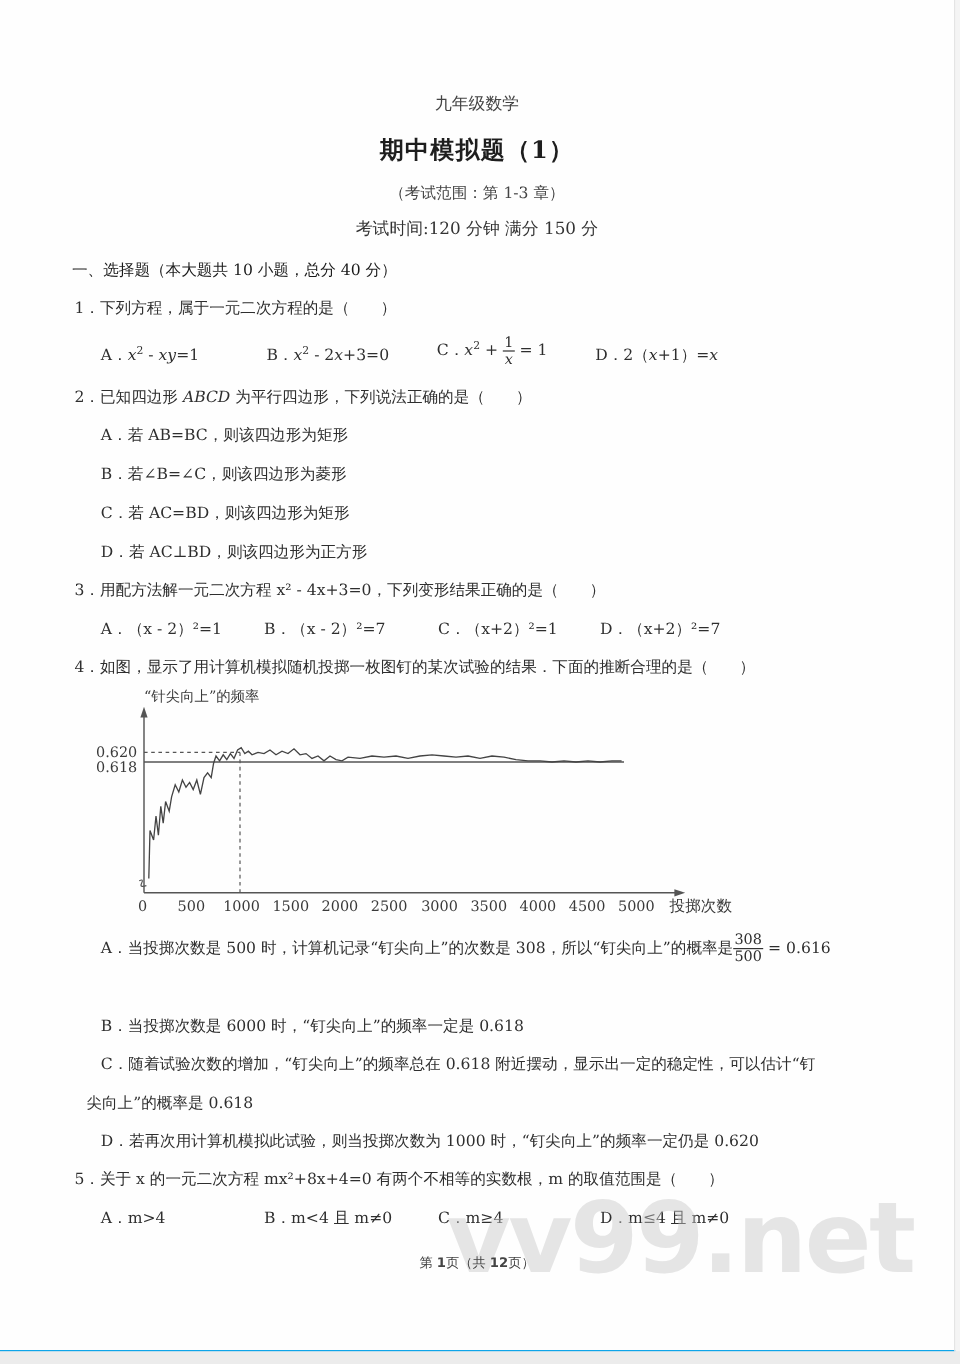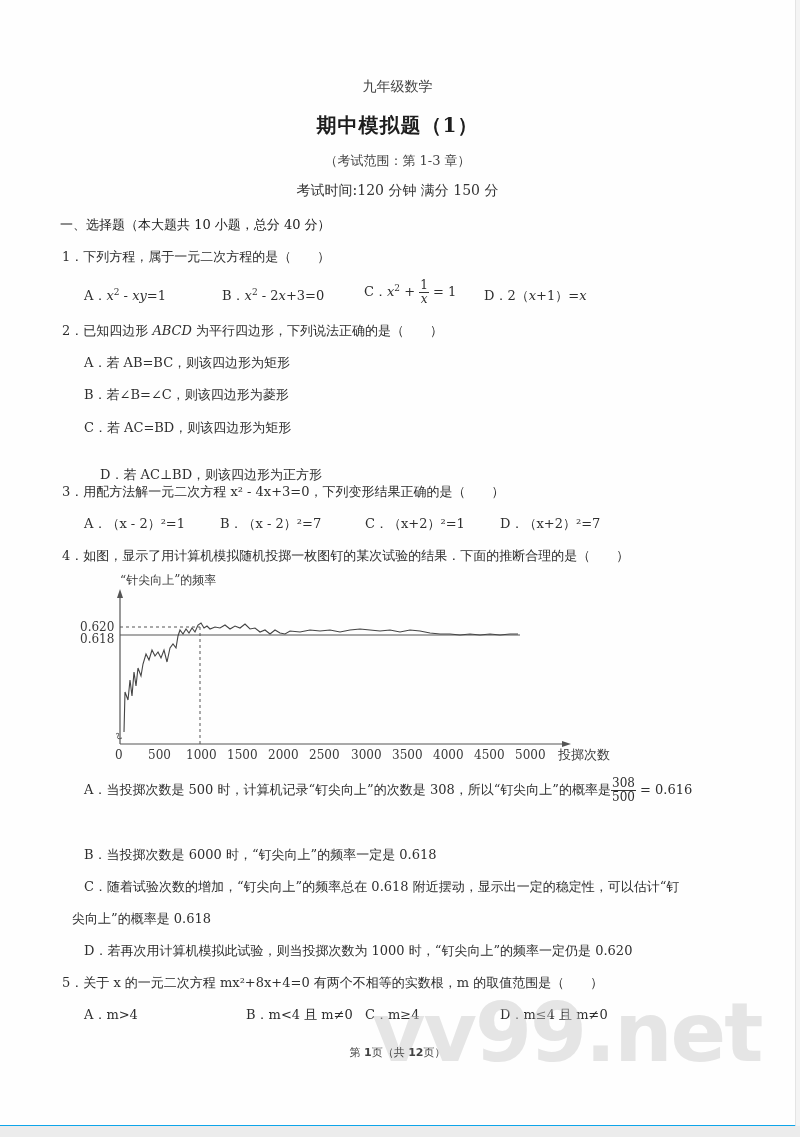--- a/index.html
+++ b/index.html
@@ -57,31 +57,31 @@
   <div class="t" style="left:62px; top:248px;">1．下列方程，属于一元二次方程的是（　　）</div>
   <div class="t" style="left:84px; top:287px;">
     <span>A．</span><span class="i">x</span><sup>2</sup> - <span class="i">xy</span>=1
   </div>
   <div class="t" style="left:222px; top:287px;">
     <span>B．</span><span class="i">x</span><sup>2</sup> - 2<span class="i">x</span>+3=0
   </div>
   <div class="t" style="left:364px; top:279px;">
     <span>C．</span><span class="i">x</span><sup>2</sup> + <span class="frac"><span class="num">1</span><span class="den i">x</span></span> = 1
   </div>
-  <div class="t" style="left:484px; top:287px;">
+  <div class="t" style="left:496px; top:287px;">
     <span>D．</span>2（<span class="i">x</span>+1）=<span class="i">x</span>
   </div>
 
   <div class="t" style="left:62px; top:322px;">
     <span>2．已知四边形 </span><span class="i">ABCD</span><span> 为平行四边形，下列说法正确的是（　　）</span>
   </div>
   <div class="t" style="left:84px; top:354px;">A．若 AB=BC，则该四边形为矩形</div>
   <div class="t" style="left:84px; top:386px;">B．若∠B=∠C，则该四边形为菱形</div>
   <div class="t" style="left:84px; top:419px;">C．若 AC=BD，则该四边形为矩形</div>
-  <div class="t" style="left:100px; top:451px;margin-top:15px;">D．若 AC⊥BD，则该四边形为正方形</div>
+  <div class="t" style="left:84px; top:451px;">D．若 AC⊥BD，则该四边形为正方形</div>
 
   <div class="t" style="left:62px; top:483px;">3．用配方法解一元二次方程 x² - 4x+3=0，下列变形结果正确的是（　　）</div>
   <div class="t" style="left:84px; top:515px;text-align:center;">A．（x - 2）²=1</div>
   <div class="t" style="left:220px; top:515px;">B．（x - 2）²=7</div>
   <div class="t" style="left:365px; top:515px;">C．（x+2）²=1</div>
   <div class="t" style="left:500px; top:515px;">D．（x+2）²=7</div>
 
   <div class="t" style="left:62px; top:547px;">4．如图，显示了用计算机模拟随机投掷一枚图钉的某次试验的结果．下面的推断合理的是（　　）</div>
 
   <svg class="chart" width="540" height="190" viewBox="0 0 540 190">
@@ -123,21 +123,21 @@
   <div class="t" style="left:84px; top:777px;">
     <span>A．当投掷次数是 500 时，计算机记录“钉尖向上”的次数是 308，所以“钉尖向上”的概率是</span><span class="frac" style="font-size:12px;"><span class="num">308</span><span class="den">500</span></span> <span>= 0.616</span>
   </div>
   <div class="t" style="left:84px; top:846px;">B．当投掷次数是 6000 时，“钉尖向上”的频率一定是 0.618</div>
   <div class="t" style="left:84px; top:878px;">C．随着试验次数的增加，“钉尖向上”的频率总在 0.618 附近摆动，显示出一定的稳定性，可以估计“钉</div>
   <div class="t" style="left:72px; top:910px;">尖向上”的概率是 0.618</div>
   <div class="t" style="left:84px; top:942px;">D．若再次用计算机模拟此试验，则当投掷次数为 1000 时，“钉尖向上”的频率一定仍是 0.620</div>
 
   <div class="t" style="left:62px; top:974px;">5．关于 x 的一元二次方程 mx²+8x+4=0 有两个不相等的实数根，m 的取值范围是（　　）</div>
   <div class="t" style="left:84px; top:1006px;text-align:right;">A．m&gt;4</div>
-  <div class="t" style="left:220px; top:1006px;margin-left:26px;">B．m&lt;4 且 m≠0</div>
+  <div class="t" style="left:220px; top:1006px;">B．m&lt;4 且 m≠0</div>
   <div class="t" style="left:365px; top:1006px;">C．m≥4</div>
   <div class="t" style="left:500px; top:1006px;">D．m≤4 且 m≠0</div>
 
   <div class="watermark">vv99.net</div>
 
   <div class="footer">
     <span>第 </span><b>1</b><span>页（共 </span><b>12</b><span>页）</span>
   </div>
 </div>
 <div class="bottom-strip"></div>

